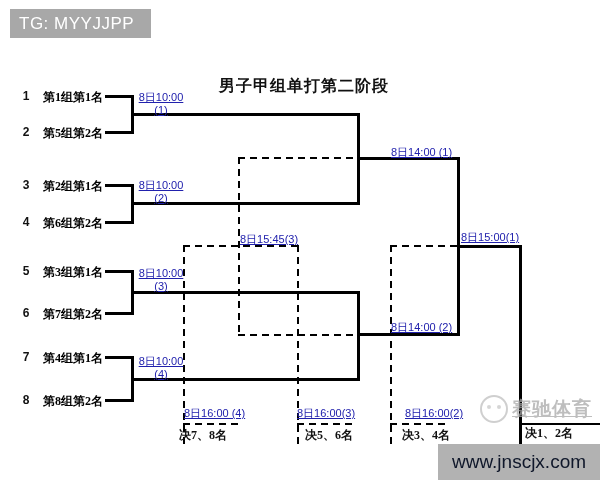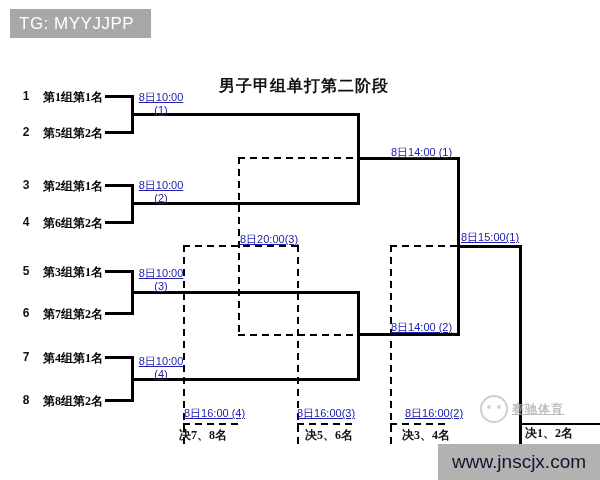--- a/index.html
+++ b/index.html
@@ -35,21 +35,21 @@
     white-space:nowrap;font-family:"Liberation Serif", serif;}
   
   .wm{position:absolute;left:480px;top:395px;display:flex;align-items:center;
     opacity:.75;filter:blur(.6px);}
   .wm-circle{width:24px;height:24px;border:2px solid #c0c0c0;border-radius:50%;
     position:relative;margin-right:4px;}
   .wm-circle:before{content:"";position:absolute;left:5px;top:8px;width:4px;height:4px;
     border-radius:50%;background:#c8c8c8;}
   .wm-circle:after{content:"";position:absolute;right:5px;top:8px;width:4px;height:4px;
     border-radius:50%;background:#c8c8c8;}
-  .wm-text{color:#a9a9a9;font-size:12px;font-weight:bold;
+  .wm-text{color:#a9a9a9;font-size:19px;font-weight:bold;
     text-decoration:underline;letter-spacing:1px;
     font-family:"Liberation Serif", serif;}
   
   .url-bar{position:absolute;left:438px;top:444px;width:162px;height:36px;
     background:#b2b2b2;color:#0f172a;font-size:19px;line-height:36px;
     text-align:center;}
 </style>
 </head>
 <body>
 
@@ -129,21 +129,21 @@
     <div>(3)</div>
   </div>
   <div class="mlabel qf" style="left:136px;top:355px">
     <div>8日10:00</div>
     <div>(4)</div>
   </div>
 
   <div class="mlabel" style="left:391px;top:146px">8日14:00 (1)</div>
   <div class="mlabel" style="left:391px;top:321px">8日14:00 (2)</div>
   <div class="mlabel" style="left:461px;top:231px">8日15:00(1)</div>
-  <div class="mlabel" style="left:240px;top:233px">8日20:00(3)</div>
+  <div class="mlabel" style="left:240px;top:233px">8日15:45(3)</div>
 
   <div class="mlabel" style="left:184px;top:407px">8日16:00 (4)</div>
   <div class="place-title" style="left:179px;top:427px">决7、8名</div>
   <div class="mlabel" style="left:297px;top:407px">8日16:00(3)</div>
   <div class="place-title" style="left:305px;top:427px">决5、6名</div>
   <div class="mlabel" style="left:405px;top:407px">8日16:00(2)</div>
   <div class="place-title" style="left:402px;top:427px">决3、4名</div>
   <div class="place-title" style="left:525px;top:425px">决1、2名</div>
 
   <div class="wm">

